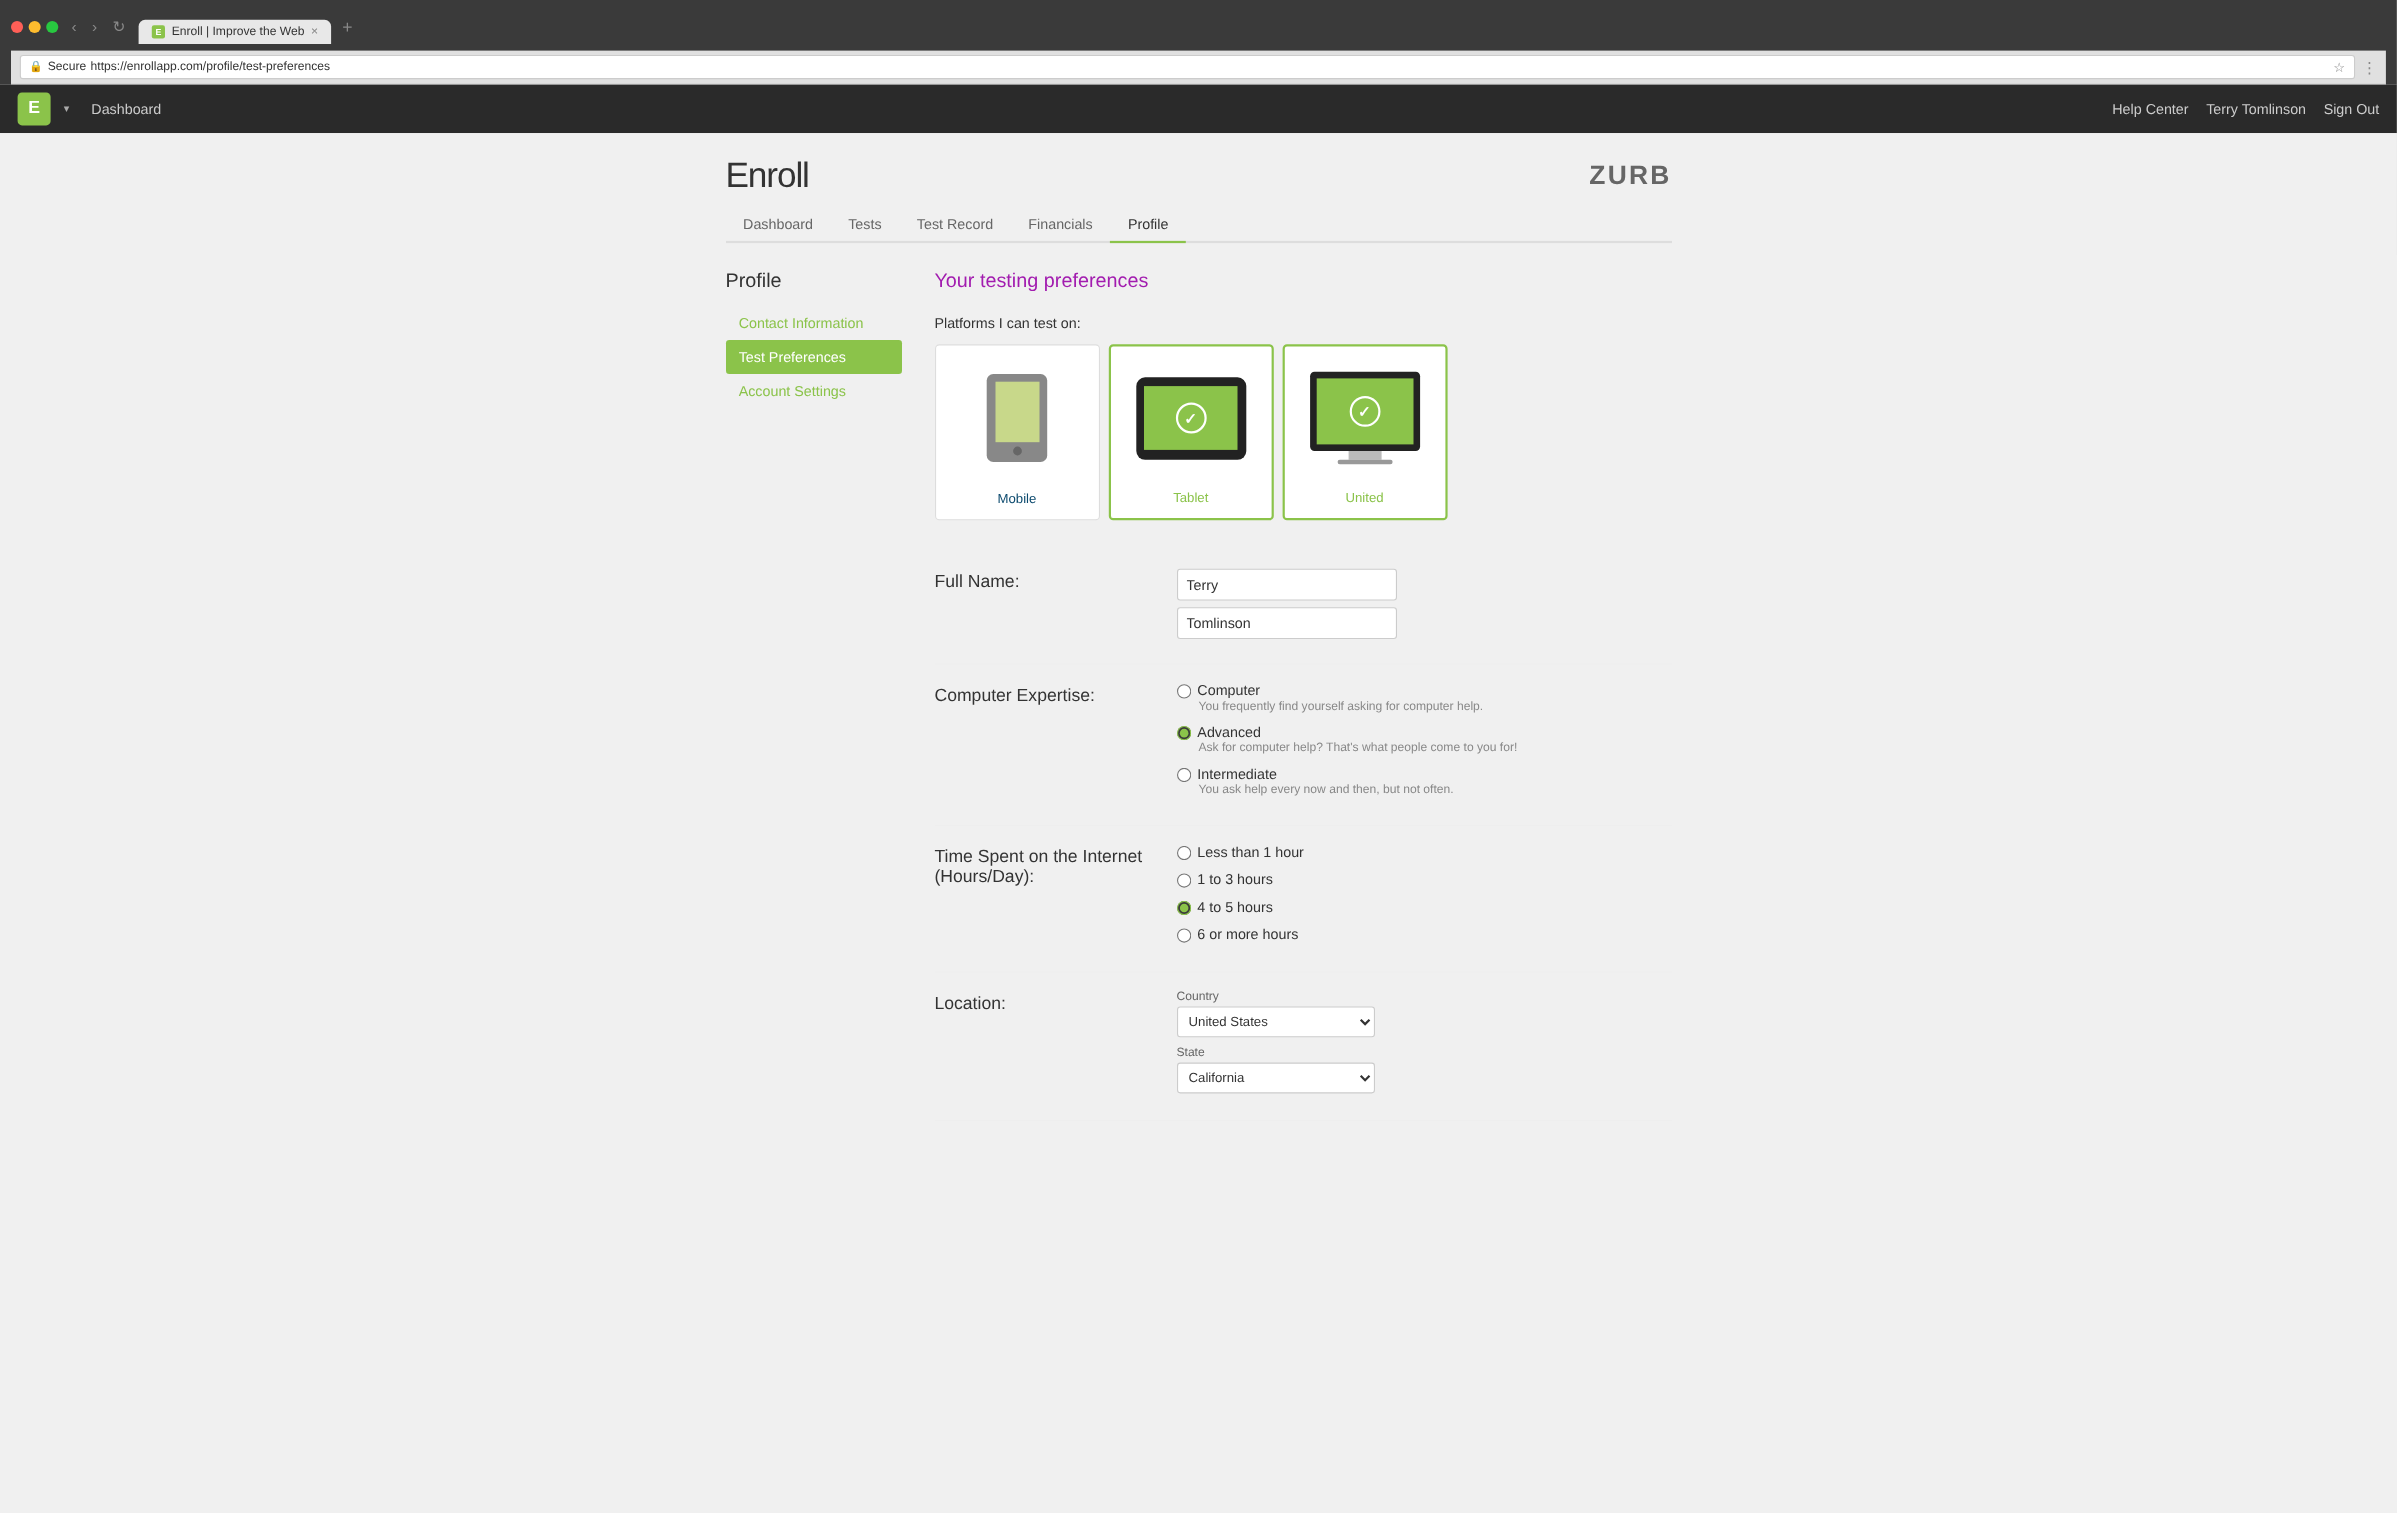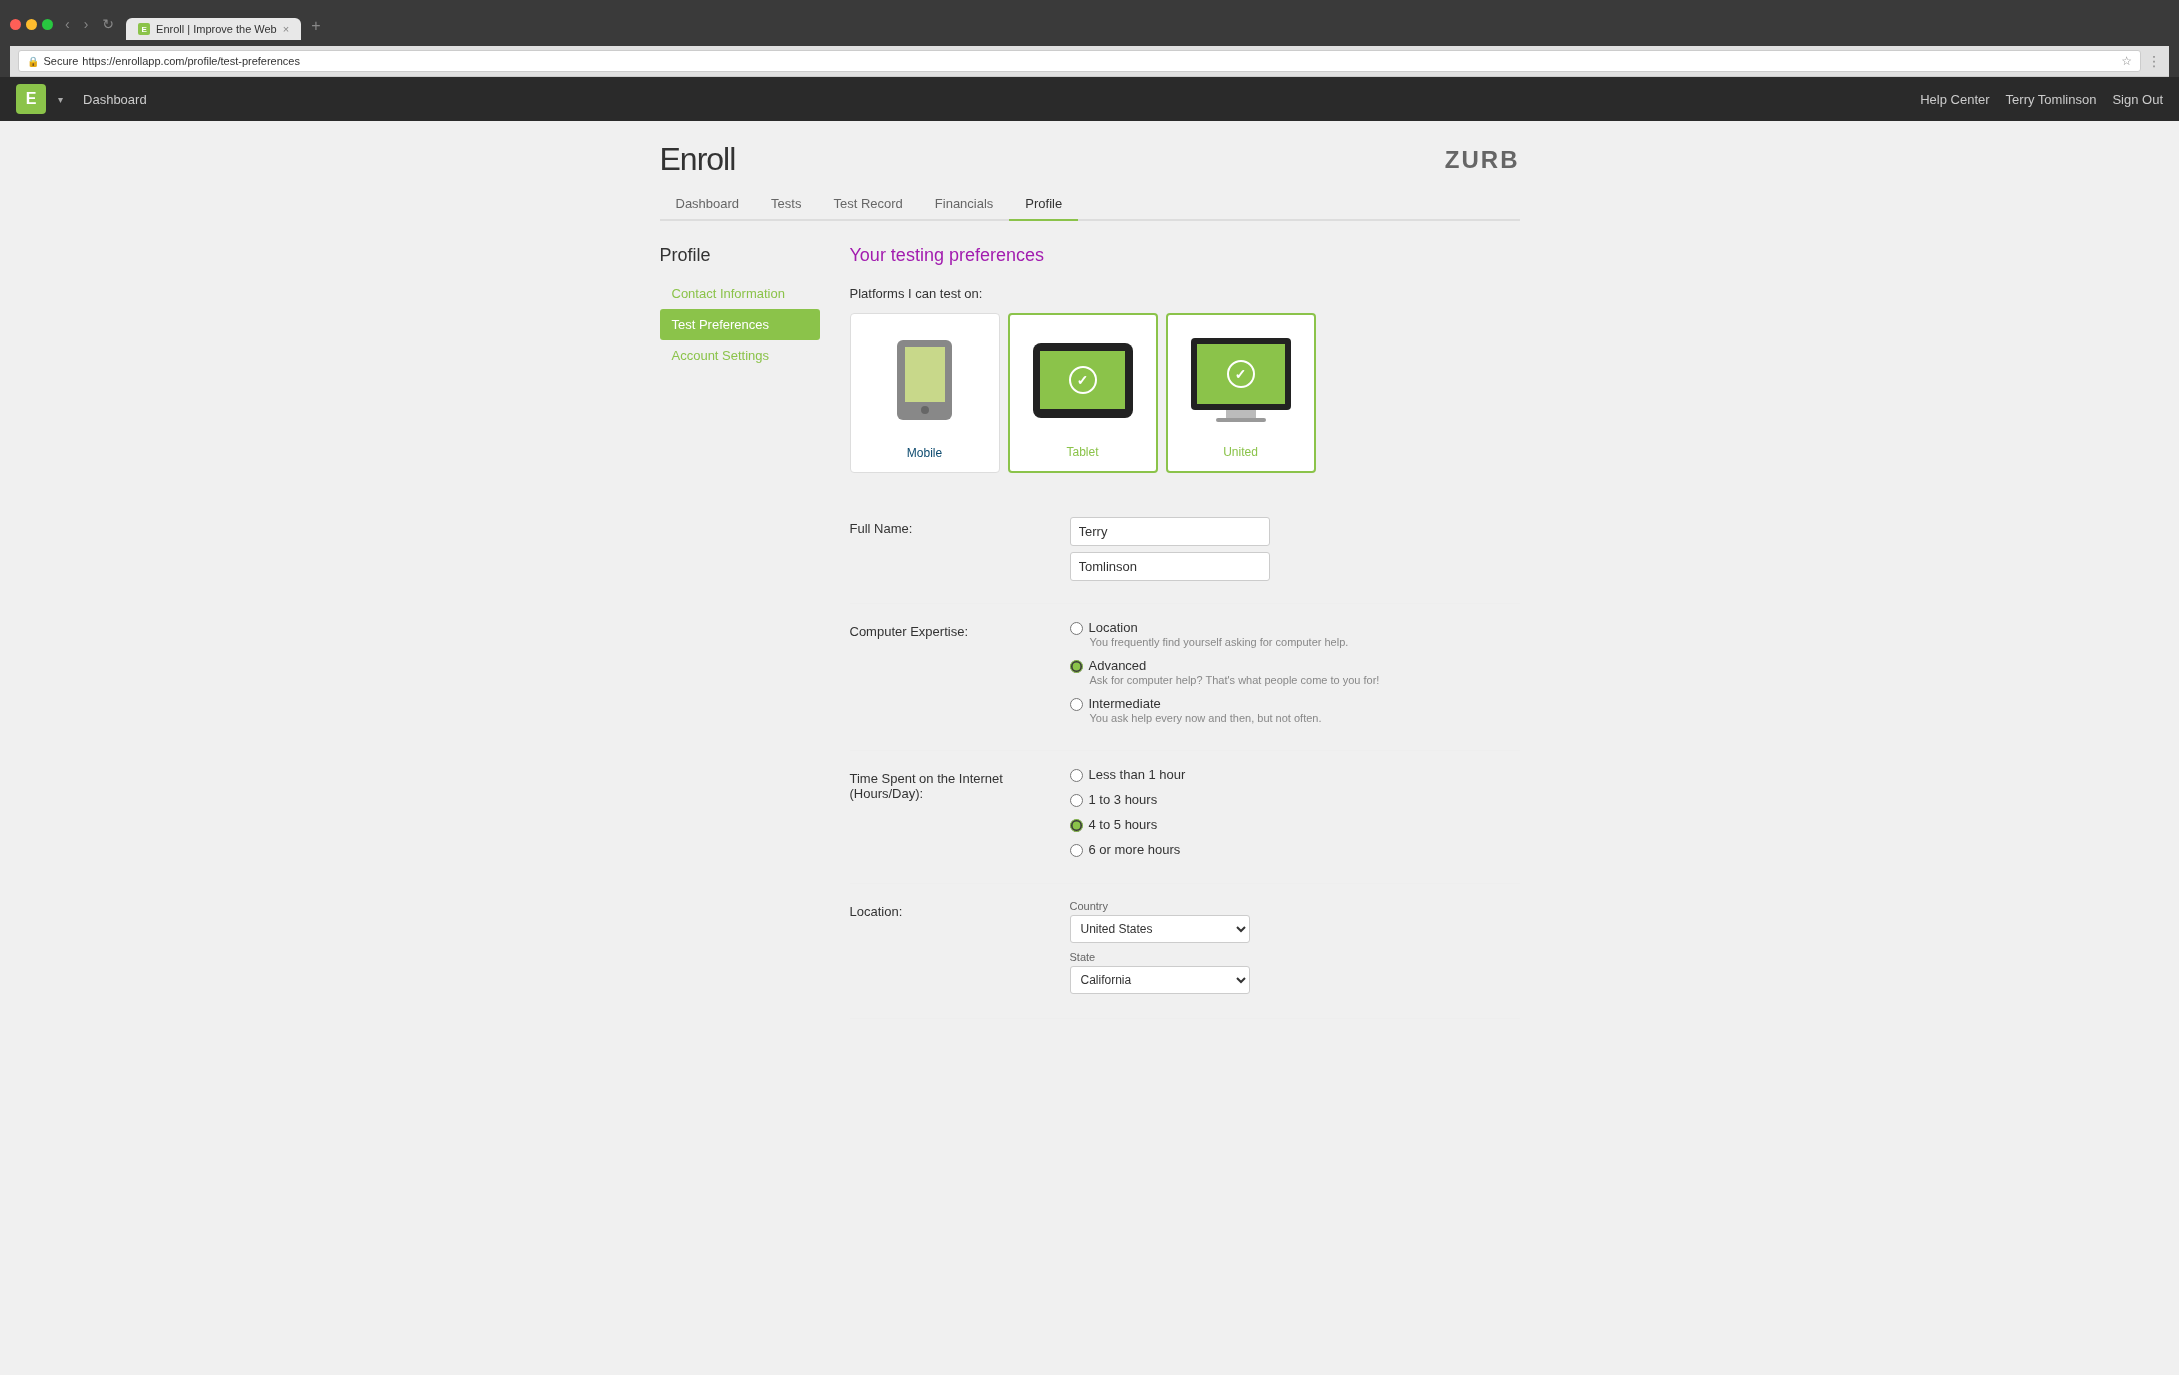--- a/index.html
+++ b/index.html
@@ -84,21 +84,21 @@
     
     .desktop-frame { width: 100px; height: 72px; background: #222; border-radius: 4px; display: flex; align-items: center; justify-content: center; }
     .desktop-screen { width: 88px; height: 60px; background: #8bc34a; display: flex; align-items: center; justify-content: center; }
     .desktop-stand { width: 30px; height: 8px; background: #bbb; margin: 0 auto; }
     .desktop-base { width: 50px; height: 4px; background: #999; margin: 0 auto; border-radius: 2px; }
     .desktop-wrap { display: flex; flex-direction: column; align-items: center; }
     .check-circle { width: 28px; height: 28px; background: #8bc34a; border: 2px solid white; border-radius: 50%; display: flex; align-items: center; justify-content: center; color: white; font-size: 14px; font-weight: bold; }
 
     
     .form-row { display: flex; padding: 16px 0; border-bottom: 1px solid #eee; }
-    .form-label { width: 220px; flex-shrink: 0; font-size: 13px; color: #333; padding-top: 4px; }
+    .form-label { width: 220px; flex-shrink: 0; font-size: 16px; color: #333; padding-top: 4px; }
     .form-fields { flex: 1; }
     .text-input { width: 200px; border: 1px solid #ccc; border-radius: 3px; padding: 6px 8px; font-size: 13px; color: #333; display: block; margin-bottom: 6px; background: white; outline: none; }
 
     
     .radio-option { margin-bottom: 10px; }
     .radio-option label { font-size: 13px; color: #333; cursor: pointer; display: flex; align-items: flex-start; gap: 6px; }
     .radio-option input[type="radio"] { margin-top: 2px; flex-shrink: 0; accent-color: #8bc34a; }
     .radio-desc { font-size: 11px; color: #888; margin-left: 20px; margin-top: 1px; }
 
     
@@ -229,21 +229,21 @@
             <input class="text-input" type="text" value="Tomlinson" style="">
           </div>
         </div>
 
         <div class="form-row">
           <div class="form-label">Computer Expertise:</div>
           <div class="form-fields">
             <div class="radio-option">
               <label>
                 <input type="radio" name="expertise" style="">
-                <span>Location</span>
+                <span>Computer</span>
               </label>
               <div class="radio-desc">You frequently find yourself asking for computer help.</div>
             </div>
             <div class="radio-option">
               <label>
                 <input type="radio" name="expertise" checked="" style="">
                 <span>Advanced</span>
               </label>
               <div class="radio-desc">Ask for computer help? That's what people come to you for!</div>
             </div>

